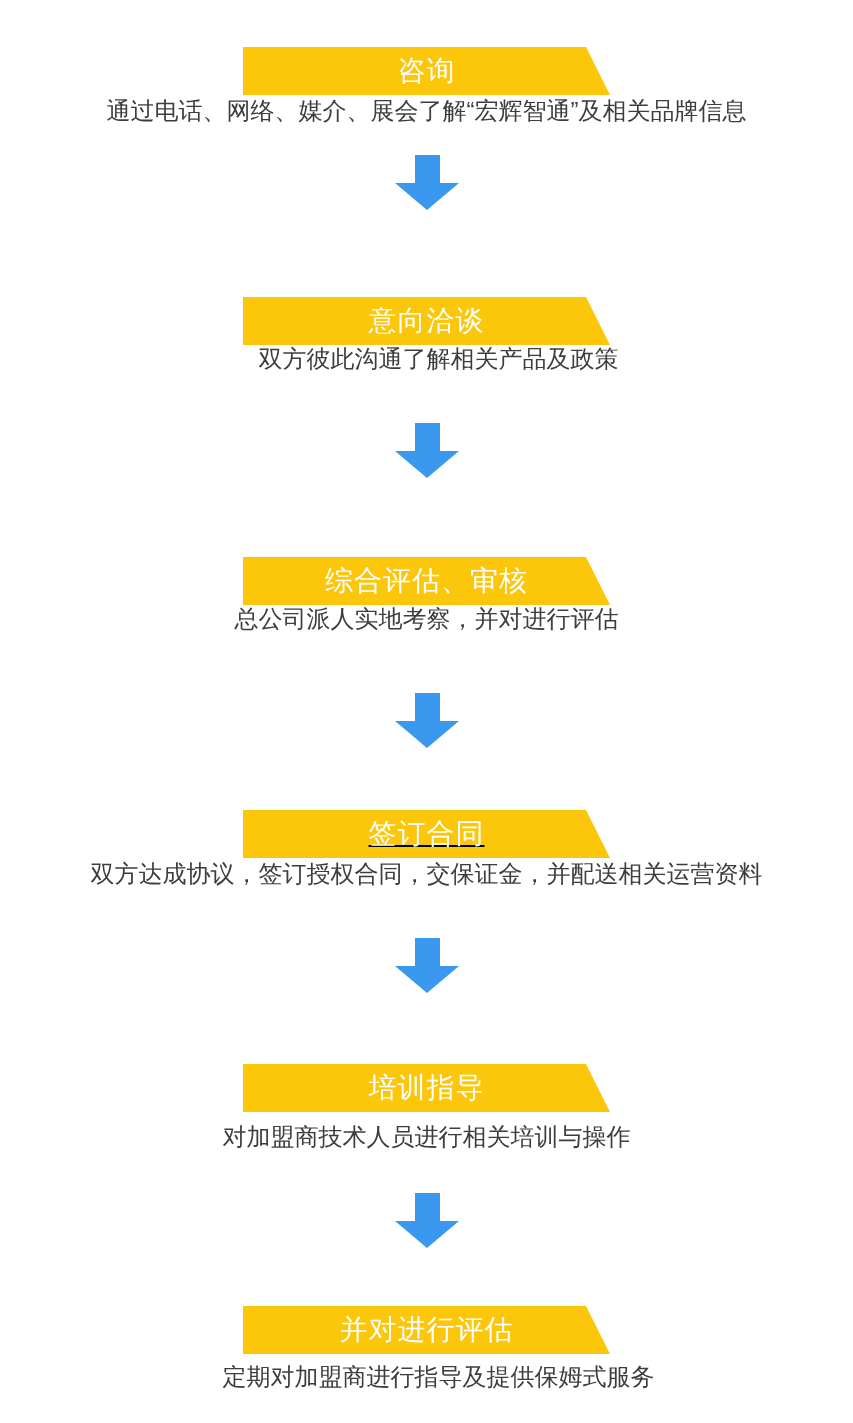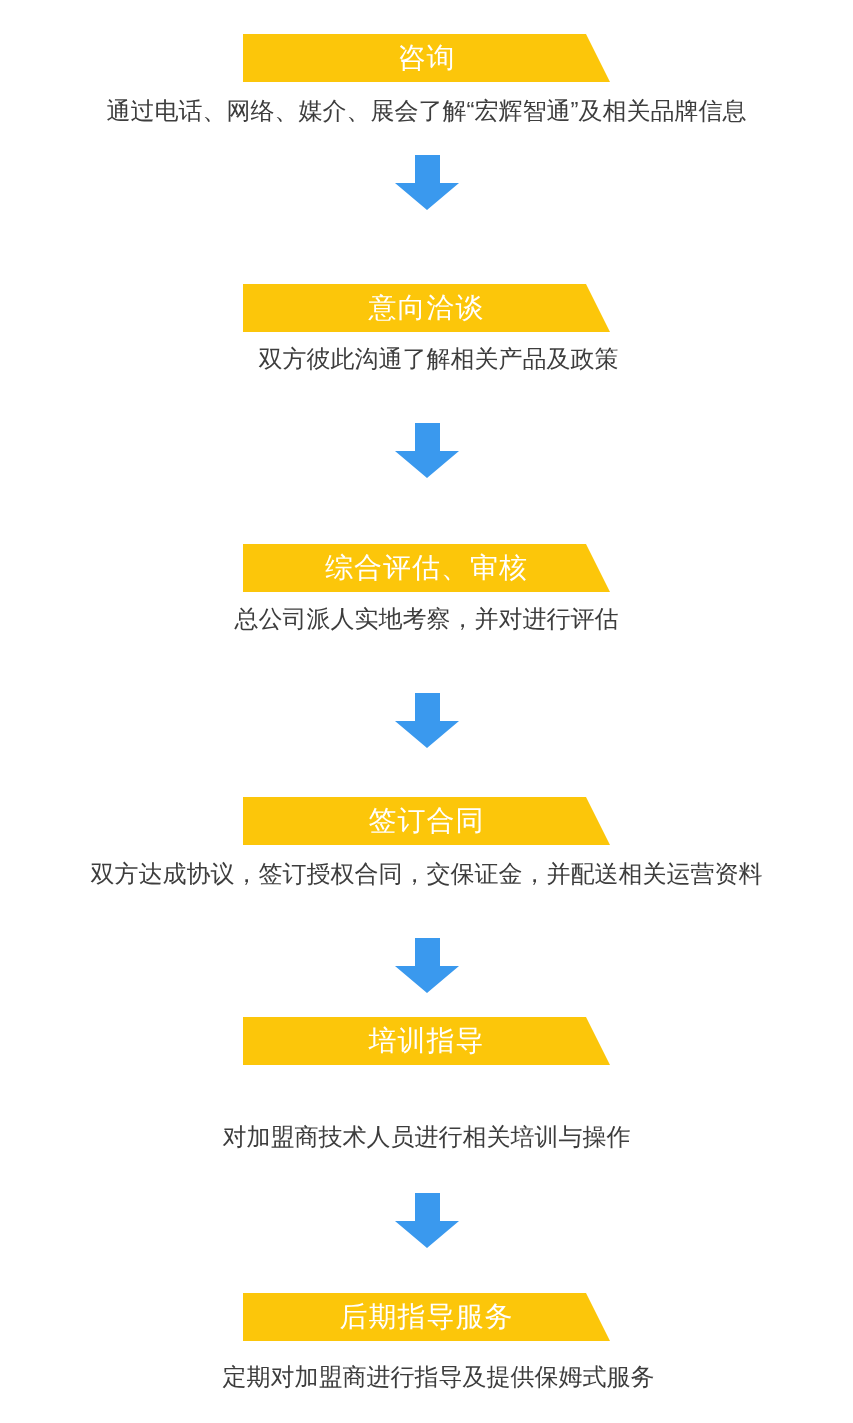--- a/index.html
+++ b/index.html
@@ -19,21 +19,21 @@
     position: relative;
     width: 853px;
     height: 1423px;
     background: var(--page-bg);
     overflow: hidden;
   }
   .banner {
     position: absolute;
     left: 0;
     right: 0;
-    margin: 4px auto;
+    margin: 17px auto;
     width: 367px;
     height: 48px;
     background: var(--banner-yellow);
     clip-path: polygon(0 0, calc(100% - 24px) 0, 100% 100%, 0 100%);
     display: flex;
     align-items: center;
     justify-content: center;
   }
   .banner .title {
     color: var(--title-white);
@@ -63,23 +63,23 @@
   .arrow svg { display: block; width: 64px; height: 55px; }
   .arrow path { fill: var(--arrow-blue); }
 
   
   .banner-0 { top: 30px; }   .desc-0 { top: 97px; }
   .arrow-0  { top: 155px; }
   .banner-1 { top: 280px; }  .desc-1 { top: 345px; padding-left: 24px; }
   .arrow-1  { top: 423px; }
   .banner-2 { top: 540px; }  .desc-2 { top: 605px; }
   .arrow-2  { top: 693px; }
-  .banner-3 { top: 793px; }  .desc-3 { top: 860px; }
+  .banner-3 { top: 793px; text-decoration: underline; }  .desc-3 { top: 860px; }
   .arrow-3  { top: 938px; }
-  .banner-4 { top: 1013px; text-align: right; } .desc-4 { top: 1123px; }
+  .banner-4 { top: 1047px; text-align: right; } .desc-4 { top: 1123px; }
   .arrow-4  { top: 1193px; }
   .banner-5 { top: 1289px; } .desc-5 { top: 1363px; padding-left: 24px; }
 </style>
 </head>
 <body>
 
 <div class="flowchart">
 
   <div class="banner banner-0">
     <span class="title">咨询</span>
@@ -130,17 +130,17 @@
   </div>
   <p class="desc desc-4">对加盟商技术人员进行相关培训与操作</p>
 
   <div class="arrow arrow-4">
     <svg viewBox="0 0 64 55" xmlns="http://www.w3.org/2000/svg">
         <path d="M20 0 H45 V28 H64 L32 55 L0 28 H20 Z"></path>
       </svg>
   </div>
 
   <div class="banner banner-5">
-    <span class="title">后期指导服务</span>
+    <span class="title">并对进行评估</span>
   </div>
   <p class="desc desc-5">定期对加盟商进行指导及提供保姆式服务</p>
 
 </div>
 
 </body></html>

